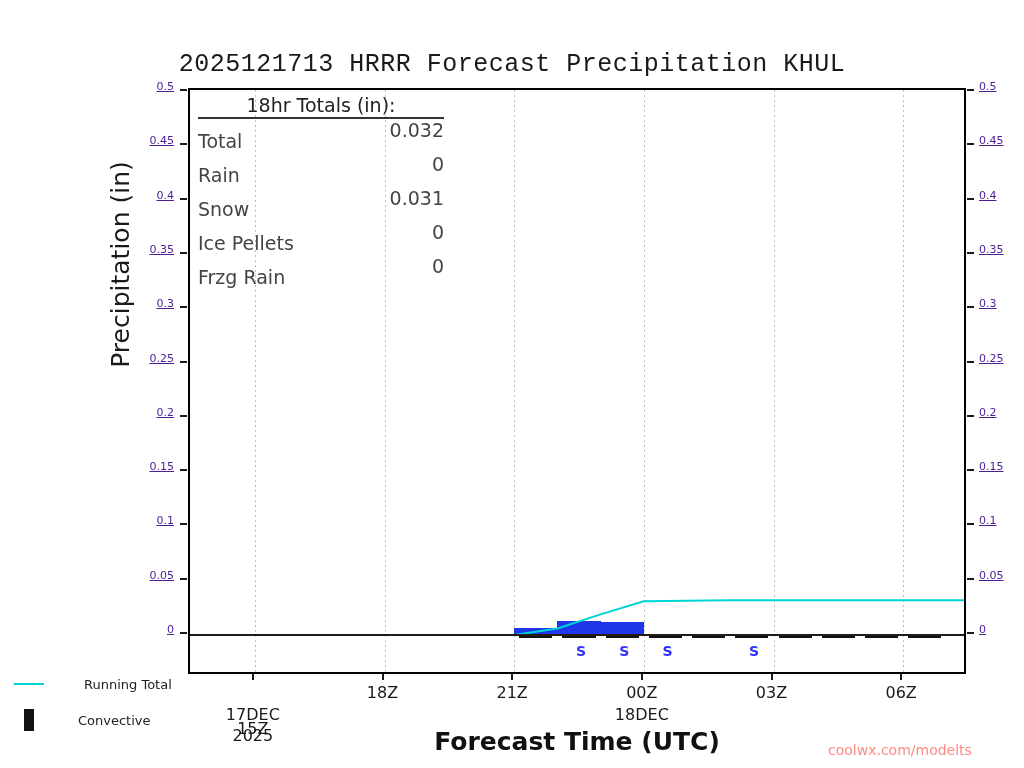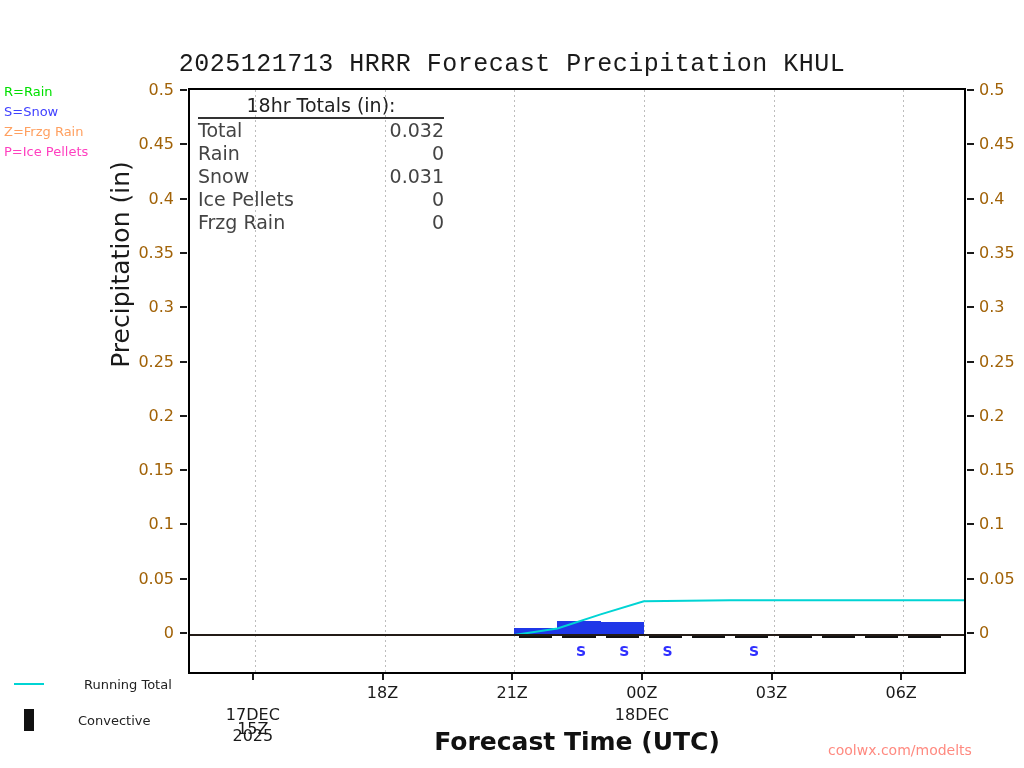--- a/index.html
+++ b/index.html
@@ -57,21 +57,21 @@
     overflow:visible;
   }
   #plot-inner{position:absolute;left:0;top:0;width:100%;height:100%;overflow:hidden;}
 
   .vgrid{position:absolute;top:0;bottom:0;width:1px;
          background-image:linear-gradient(to bottom,#bdbdbd 50%,rgba(255,255,255,0) 0%);
          background-size:1px 5px;background-repeat:repeat-y;}
 
   
   #zero-line{position:absolute;left:0;width:100%;height:2px;background:#231b16;} 
-  .ylab{position:absolute;font-size:16px;color:#a16207;white-space:nowrap;}
+  .ylab{position:absolute;font-size:11px;color:#4c1d95;white-space:nowrap;text-decoration:underline;}
   .ylab-left{text-align:right;}
   .ylab-right{text-align:left;}
   .ytick{position:absolute;height:2px;width:7px;background:#1a1a1a;}
 
   .xlab{position:absolute;font-size:16px;color:#1a1a1a;white-space:nowrap;text-align:center;}
   .xlab2{position:absolute;font-size:16px;color:#1a1a1a;white-space:nowrap;text-align:center;}
   .xtick{position:absolute;width:2px;height:6px;background:#1a1a1a;}
 
   
   #totals-box{
@@ -81,21 +81,21 @@
     font-family:"DejaVu Sans", sans-serif;
   }
   #totals-title{
     text-align:center;
     border-bottom:2px solid #333;
     padding-bottom:1px;
     color:#222;
     white-space:nowrap;
   }
   .totals-row{display:flex;justify-content:space-between;line-height:23px;white-space:nowrap;}
-  .totals-row .tl{text-align:left;}
+  .totals-row .tl{text-align:left;margin-top:11px;}
   .totals-row .tv{text-align:right;}
 
   
   .ptype{position:absolute;font-size:14px;font-weight:bold;color:#3030ff;
          transform:translateX(-50%);white-space:nowrap;}
 
   
   #legend{position:absolute;left:10px;top:666px;font-size:13px;color:#222;}
   .leg-row{display:flex;align-items:center;height:36px;gap:28px;}
   .leg-line{width:30px;height:2px;background:#00d4d4;margin-left:4px;margin-right:12px;}
@@ -105,26 +105,20 @@
   
   #watermark{position:absolute;left:828px;top:742px;font-size:14px;color:#ff8a80;white-space:nowrap;}
 </style>
 </head>
 <body>
 
 <div id="stage">
 
   <div id="chart-title">2025121713 HRRR Forecast Precipitation KHUL</div>
 
-  <div id="type-key">
-    <div class="k-rain">R=Rain</div>
-    <div class="k-snow">S=Snow</div>
-    <div class="k-frzg">Z=Frzg Rain</div>
-    <div class="k-ice">P=Ice Pellets</div>
-  </div>
 
   <div id="y-axis-title">Precipitation (in)</div>
   <div id="x-axis-title">Forecast Time (UTC)</div>
 
   <div id="ylabels-left">
       <div class="ytick" style="left: 180px; top: 632px;"></div>
       <div class="ylab ylab-left" style="left: 98px; top: 623px; width: 76px; text-align: right;">0</div>
       <div class="ytick" style="left: 180px; top: 577.7px;"></div>
       <div class="ylab ylab-left" style="left: 98px; top: 568.7px; width: 76px; text-align: right;">0.05</div>
       <div class="ytick" style="left: 180px; top: 523.4px;"></div>

